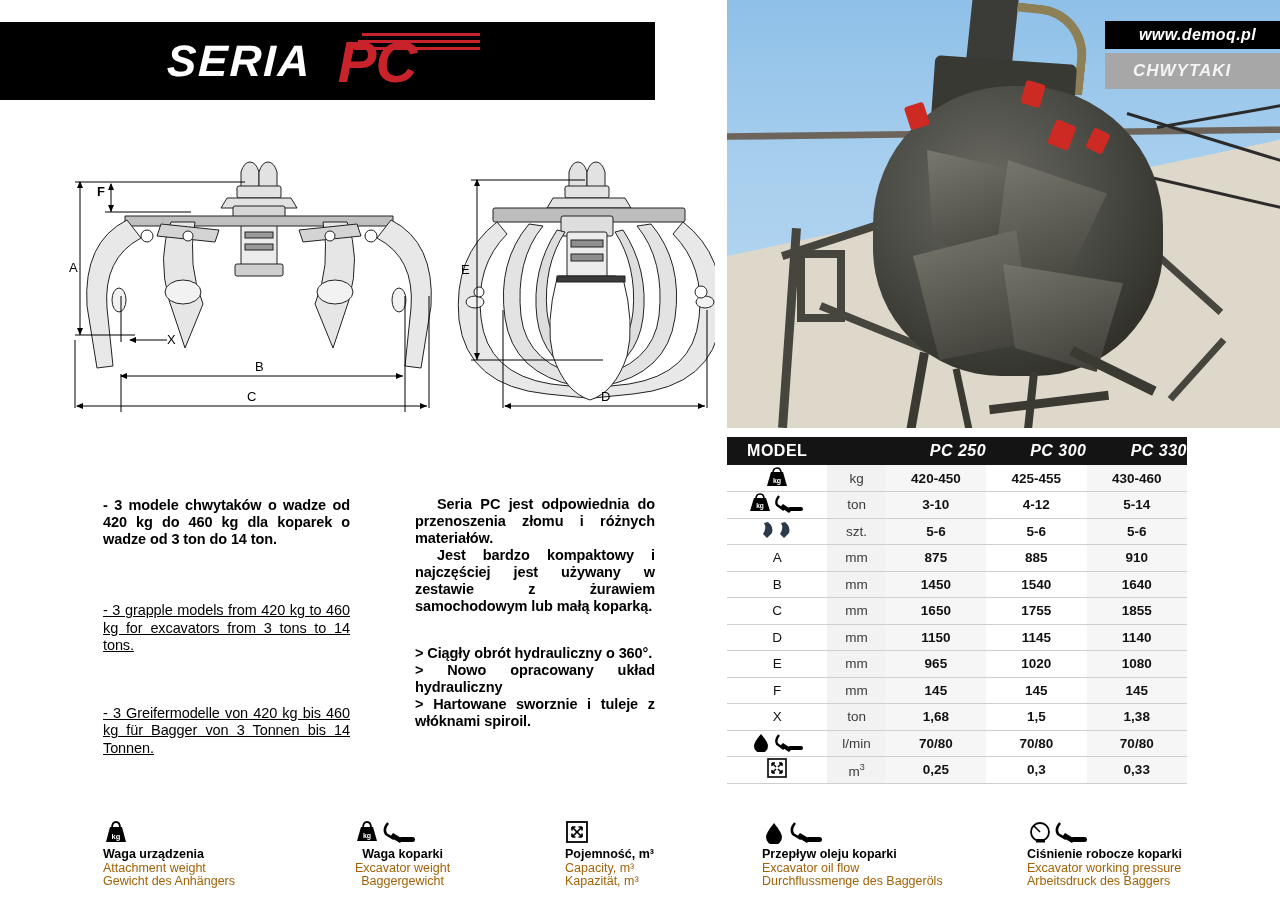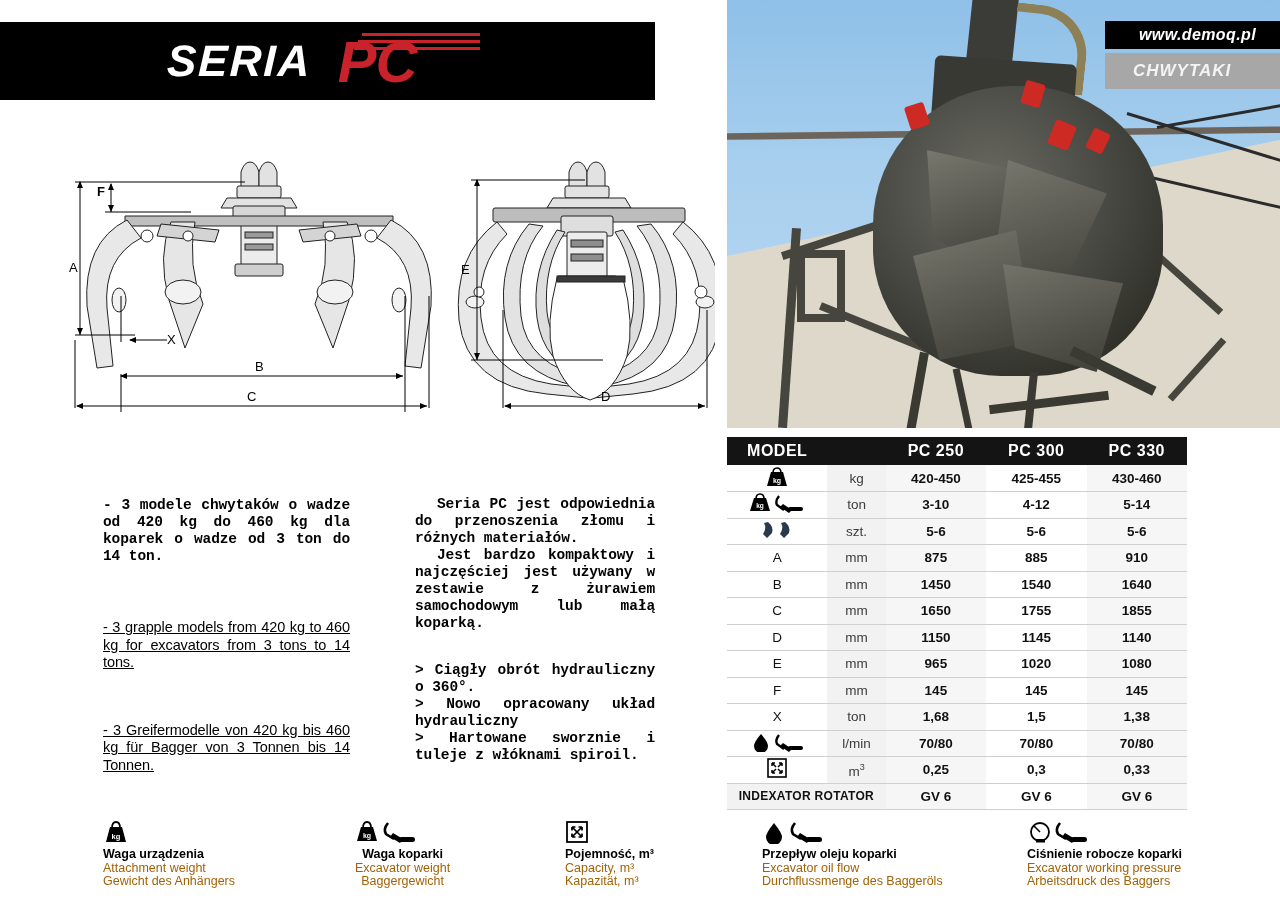--- a/index.html
+++ b/index.html
@@ -94,21 +94,21 @@
 
   
   #drawings{ position:absolute; left:55px; top:160px; width:660px; height:280px; }
   .dimlabel{ font-size:13px; font-family:"Liberation Sans", sans-serif; fill:#000; }
 
   
   #txt-left{ position:absolute; left:103px; top:497px; width:247px; }
   #txt-right{ position:absolute; left:415px; top:496px; width:240px; }
   .p-bold{
     font-weight:bold; font-size:14.5px; line-height:17px; text-align:justify;
-    margin:0 0 0 0; letter-spacing:-.1px;font-family:Liberation Mono, monospace;
+    margin:0 0 0 0; letter-spacing:-.1px;
   }
   .p-norm{
     font-weight:normal; font-size:14.5px; line-height:17.5px; text-align:justify;
     margin:0; letter-spacing:-.1px;text-decoration:underline;
   }
   .gap-a{ height:54px; }
   .gap-b{ height:50px; }
   .gap-c{ height:30px; }
   .indent{ text-indent:22px; }
 
@@ -117,21 +117,21 @@
     position:absolute; left:727px; top:437px; width:460px;
     border-collapse:collapse; font-family:"Liberation Sans", sans-serif;
   }
   #spec-table th, #spec-table td{ padding:0; margin:0; }
   .t-head td{
     background:#141414; color:#fff; height:28px;
     font-weight:bold; font-size:16px; letter-spacing:.5px;
   }
   .t-head .c-icon{ text-align:center; padding-left:6px;}
   .t-head .c-unit{ background:#141414; }
-  .t-head .c-val{ text-align:center; }
+  .t-head .c-val{ text-align:right;font-style:italic; }
   #spec-table tr.t-row{ height:26.5px; }
   #spec-table tr.t-row td{
     border-bottom:1px solid #cfcfcf;
     font-size:13.5px; font-weight:bold; text-align:center; color:#111;
   }
   .c-icon{ width:100px; text-align:center; }
   .c-unit{ width:58px; text-align:center !important; font-weight:normal !important;
            color:#3b3b3b !important; font-size:13.5px; background:#f2f2f2; }
   .c-val{ width:100px; }
   .zebra td.c-val-a{ background:#f6f6f6; }
@@ -462,26 +462,20 @@
           <path d="M6 15 L10 11 M6 15 L6 12 M6 15 L9 15" stroke="#000" stroke-width="1.5" fill="none"></path>
           <path d="M16 15 L12 11 M16 15 L16 12 M16 15 L13 15" stroke="#000" stroke-width="1.5" fill="none"></path>
         </svg>
       </td>
       <td class="c-unit">m<span class="sup">3</span></td>
       <td class="c-val c-val-a">0,25</td>
       <td class="c-val">0,3</td>
       <td class="c-val c-val-a">0,33</td>
     </tr>
 
-    <tr class="t-row zebra">
-      <td class="c-icon rot-label" colspan="2" style="background:#f2f2f2;">INDEXATOR  ROTATOR</td>
-      <td class="c-val c-val-a">GV 6</td>
-      <td class="c-val">GV 6</td>
-      <td class="c-val c-val-a">GV 6</td>
-    </tr>
   </tbody>
 </table>
 
 <div id="legend">
 
   <div class="leg" style="left:103px; top:0;">
     <div class="ico">
       <svg width="26" height="24" viewBox="0 0 26 24">
           <path d="M9 8 q0 -6 4 -6 q4 0 4 6" fill="none" stroke="#000" stroke-width="1.8"></path>
           <path d="M7 7 L19 7 L23 22 L3 22 Z" fill="#000"></path>

